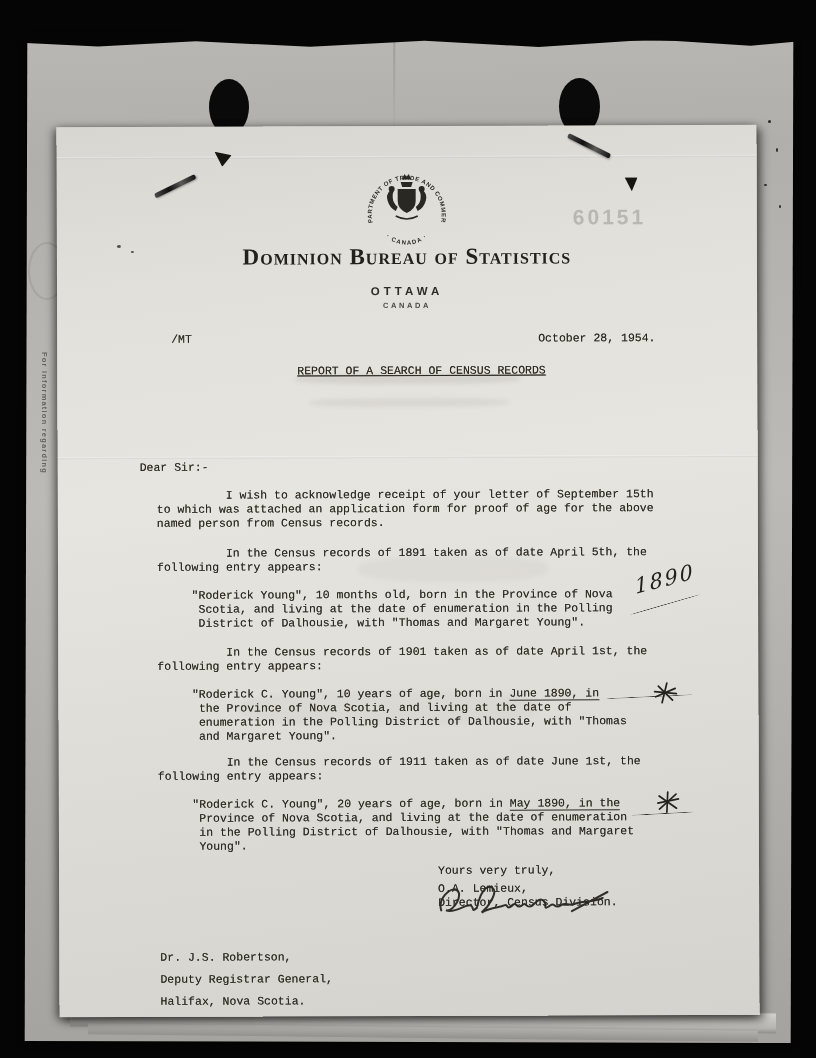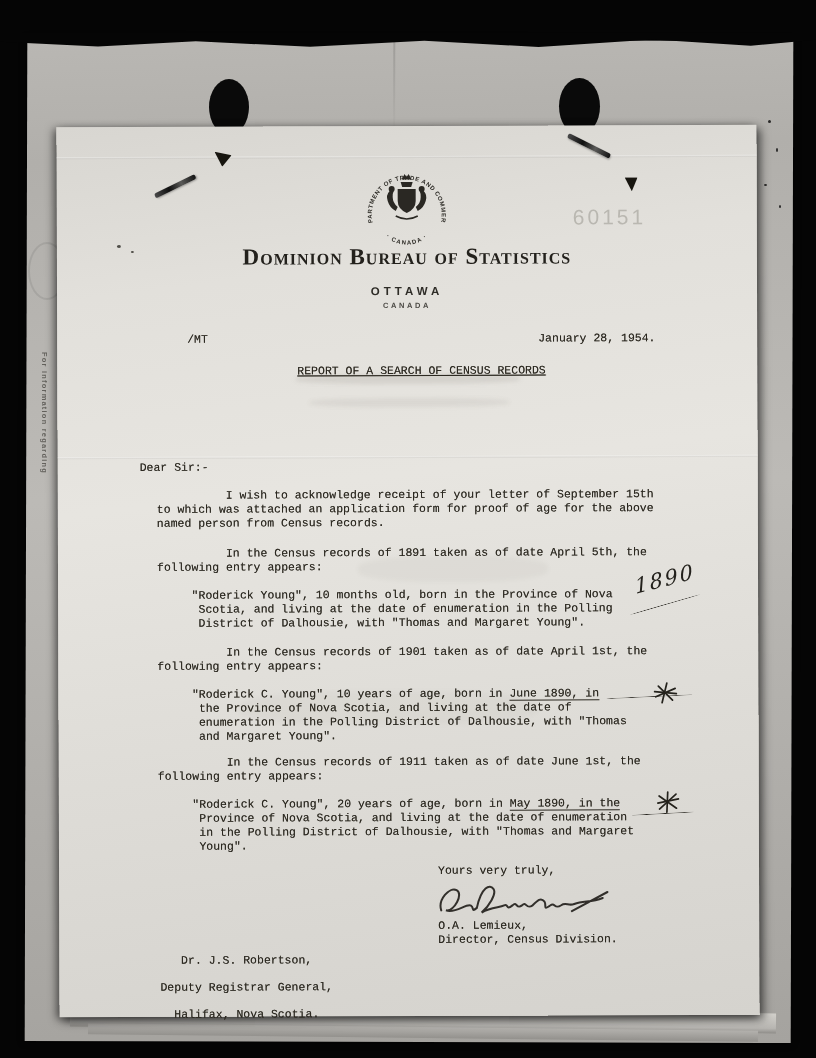--- a/index.html
+++ b/index.html
@@ -34,31 +34,31 @@
     background:linear-gradient(173deg,#d8d6d1 0%,#e2e0db 18%,#e7e5e0 40%,#dedcd7 68%,#d5d3ce 100%);
     box-shadow:-3px 2px 9px rgba(0,0,0,.5), 4px 4px 10px rgba(0,0,0,.55);
     transform:rotate(-.2deg); }
   .crease { position:absolute; left:0; width:700px; height:2px;
     background:linear-gradient(rgba(255,255,255,.45),rgba(0,0,0,.07)); }
   .smudge { position:absolute; background:rgba(110,108,100,.14); filter:blur(2px); border-radius:40%; }
 
   .type { position:absolute; font-family:"Liberation Mono","DejaVu Sans Mono",monospace;
     font-size:11.5px; line-height:14px; white-space:pre; color:#2b2820;
     text-shadow:0 0 .5px rgba(43,40,32,.65); }
-  .wide  { line-height:27px;text-align:center; }
+  .wide  { line-height:22px; }
   .underlined { border-bottom:1.4px solid #2b2820; }
 
   .org-name { position:absolute; left:0; top:118px; width:700px; text-align:center;
     font-family:"Liberation Serif","DejaVu Serif",serif; font-variant:small-caps; font-weight:700;
     font-size:23px; letter-spacing:1px; color:#23211c; }
   .city { position:absolute; left:0; top:159px; width:700px; text-align:center;
     font-size:11.5px; font-weight:700; letter-spacing:4px; color:#2e2c27; }
   .country { position:absolute; left:0; top:175px; width:700px; text-align:center;
     font-size:7.5px; font-weight:700; letter-spacing:2.6px; color:#4e4c47; }
-  .stamp { position:absolute; left:516px; top:80px; font-size:21px; font-weight:400;
+  .stamp { position:absolute; left:516px; top:80px; font-size:21px; font-weight:700;
     letter-spacing:3px; color:rgba(138,136,126,.45); }
 
   .seal { position:absolute; left:305px; top:37px; width:90px; height:90px; }
 
   .hw-year { position:absolute; left:576px; top:442px;
     font-family:"DejaVu Serif","Liberation Serif",serif; font-style:italic; font-size:21px;
     color:#23211c; transform:rotate(-14deg) skewX(-8deg); letter-spacing:2px; }
   .hw-year-line { position:absolute; left:570px; top:479px; width:74px;
     border-top:1.7px solid #23211c; transform:rotate(-16deg); border-radius:50%; }
   .ext-line { position:absolute; border-top:1.4px solid #24221c; height:0; border-radius:40%; }
@@ -139,22 +139,22 @@
         <circle cx="60" cy="26" r="3" stroke-width="0"></circle>
         <path d="M34,53 q11,6 22,0" fill="none" stroke-width="1.6"></path>
       </g>
     </svg>
 
     <div class="org-name">Dominion Bureau of Statistics</div>
     <div class="city">OTTAWA</div>
     <div class="country">CANADA</div>
     <div class="stamp">60151</div>
 
-    <div class="type" style="left:130px;top:206px;text-align:center;">/MT</div>
-    <div class="type" style="left:481px;top:206px;">January 28, 1954.</div>
+    <div class="type" style="left:114px;top:206px;text-align:center;">/MT</div>
+    <div class="type" style="left:481px;top:206px;">October 28, 1954.</div>
     <div class="type" style="left:240px;top:238px;text-decoration:underline;">REPORT OF A SEARCH OF CENSUS RECORDS</div>
     <div class="type" style="left:82px;top:334px;">Dear Sir:-</div>
     <div class="type" style="left:99px;top:362px;">          I wish to acknowledge receipt of your letter of September 15th
 to which was attached an application form for proof of age for the above
 named person from Census records.</div>
     <div class="type" style="left:99px;top:420px;">          In the Census records of 1891 taken as of date April 5th, the
 following entry appears:</div>
     <div class="type" style="left:99px;top:462px;">     "Roderick Young", 10 months old, born in the Province of Nova
       Scotia, and living at the date of enumeration in the Polling
       District of Dalhousie, with "Thomas and Margaret Young".</div>
@@ -191,21 +191,21 @@
           <path d="M3,18 L21,5"></path>
           <path d="M4,5 L20,19"></path>
           <path d="M2,12 L23,10"></path>
       </g>
     </svg>
 
     <div class="type" style="left:379px;top:738px;">Yours very truly,</div>
     <svg class="signature" viewBox="0 0 150 32">
       <path d="M6,24 C3,15 13,4 19,7 C25,10 17,25 10,24 C18,27 27,18 31,20 C34,22 31,26 36,22 C40,4 47,2 50,6 C53,10 46,21 40,26 C48,21 55,22 59,20 C63,18 60,25 66,20 C70,16 69,24 74,20 C78,16 77,24 83,20 C87,16 90,13 93,17 C95,20 91,25 98,20 C102,17 101,24 107,20 C111,17 113,21 118,19 C126,16 132,18 142,14 M116,25 L146,9" fill="none" stroke="#1f1d18" stroke-width="1.7" stroke-linecap="round" opacity=".9"></path>
     </svg>
-    <div class="type" style="left:379px;top:793px;"><span>O.A. Lemieux,</span>
+    <div class="type" style="left:379px;top:756px;"><span>O.A. Lemieux,</span>
 <span>Director, Census Division.</span></div>
 
     <div class="type wide" style="left:101px;top:820px;">Dr. J.S. Robertson,
 Deputy Registrar General,
 Halifax, Nova Scotia.</div>
 
   </div>
 </div>
 
 </body></html>

